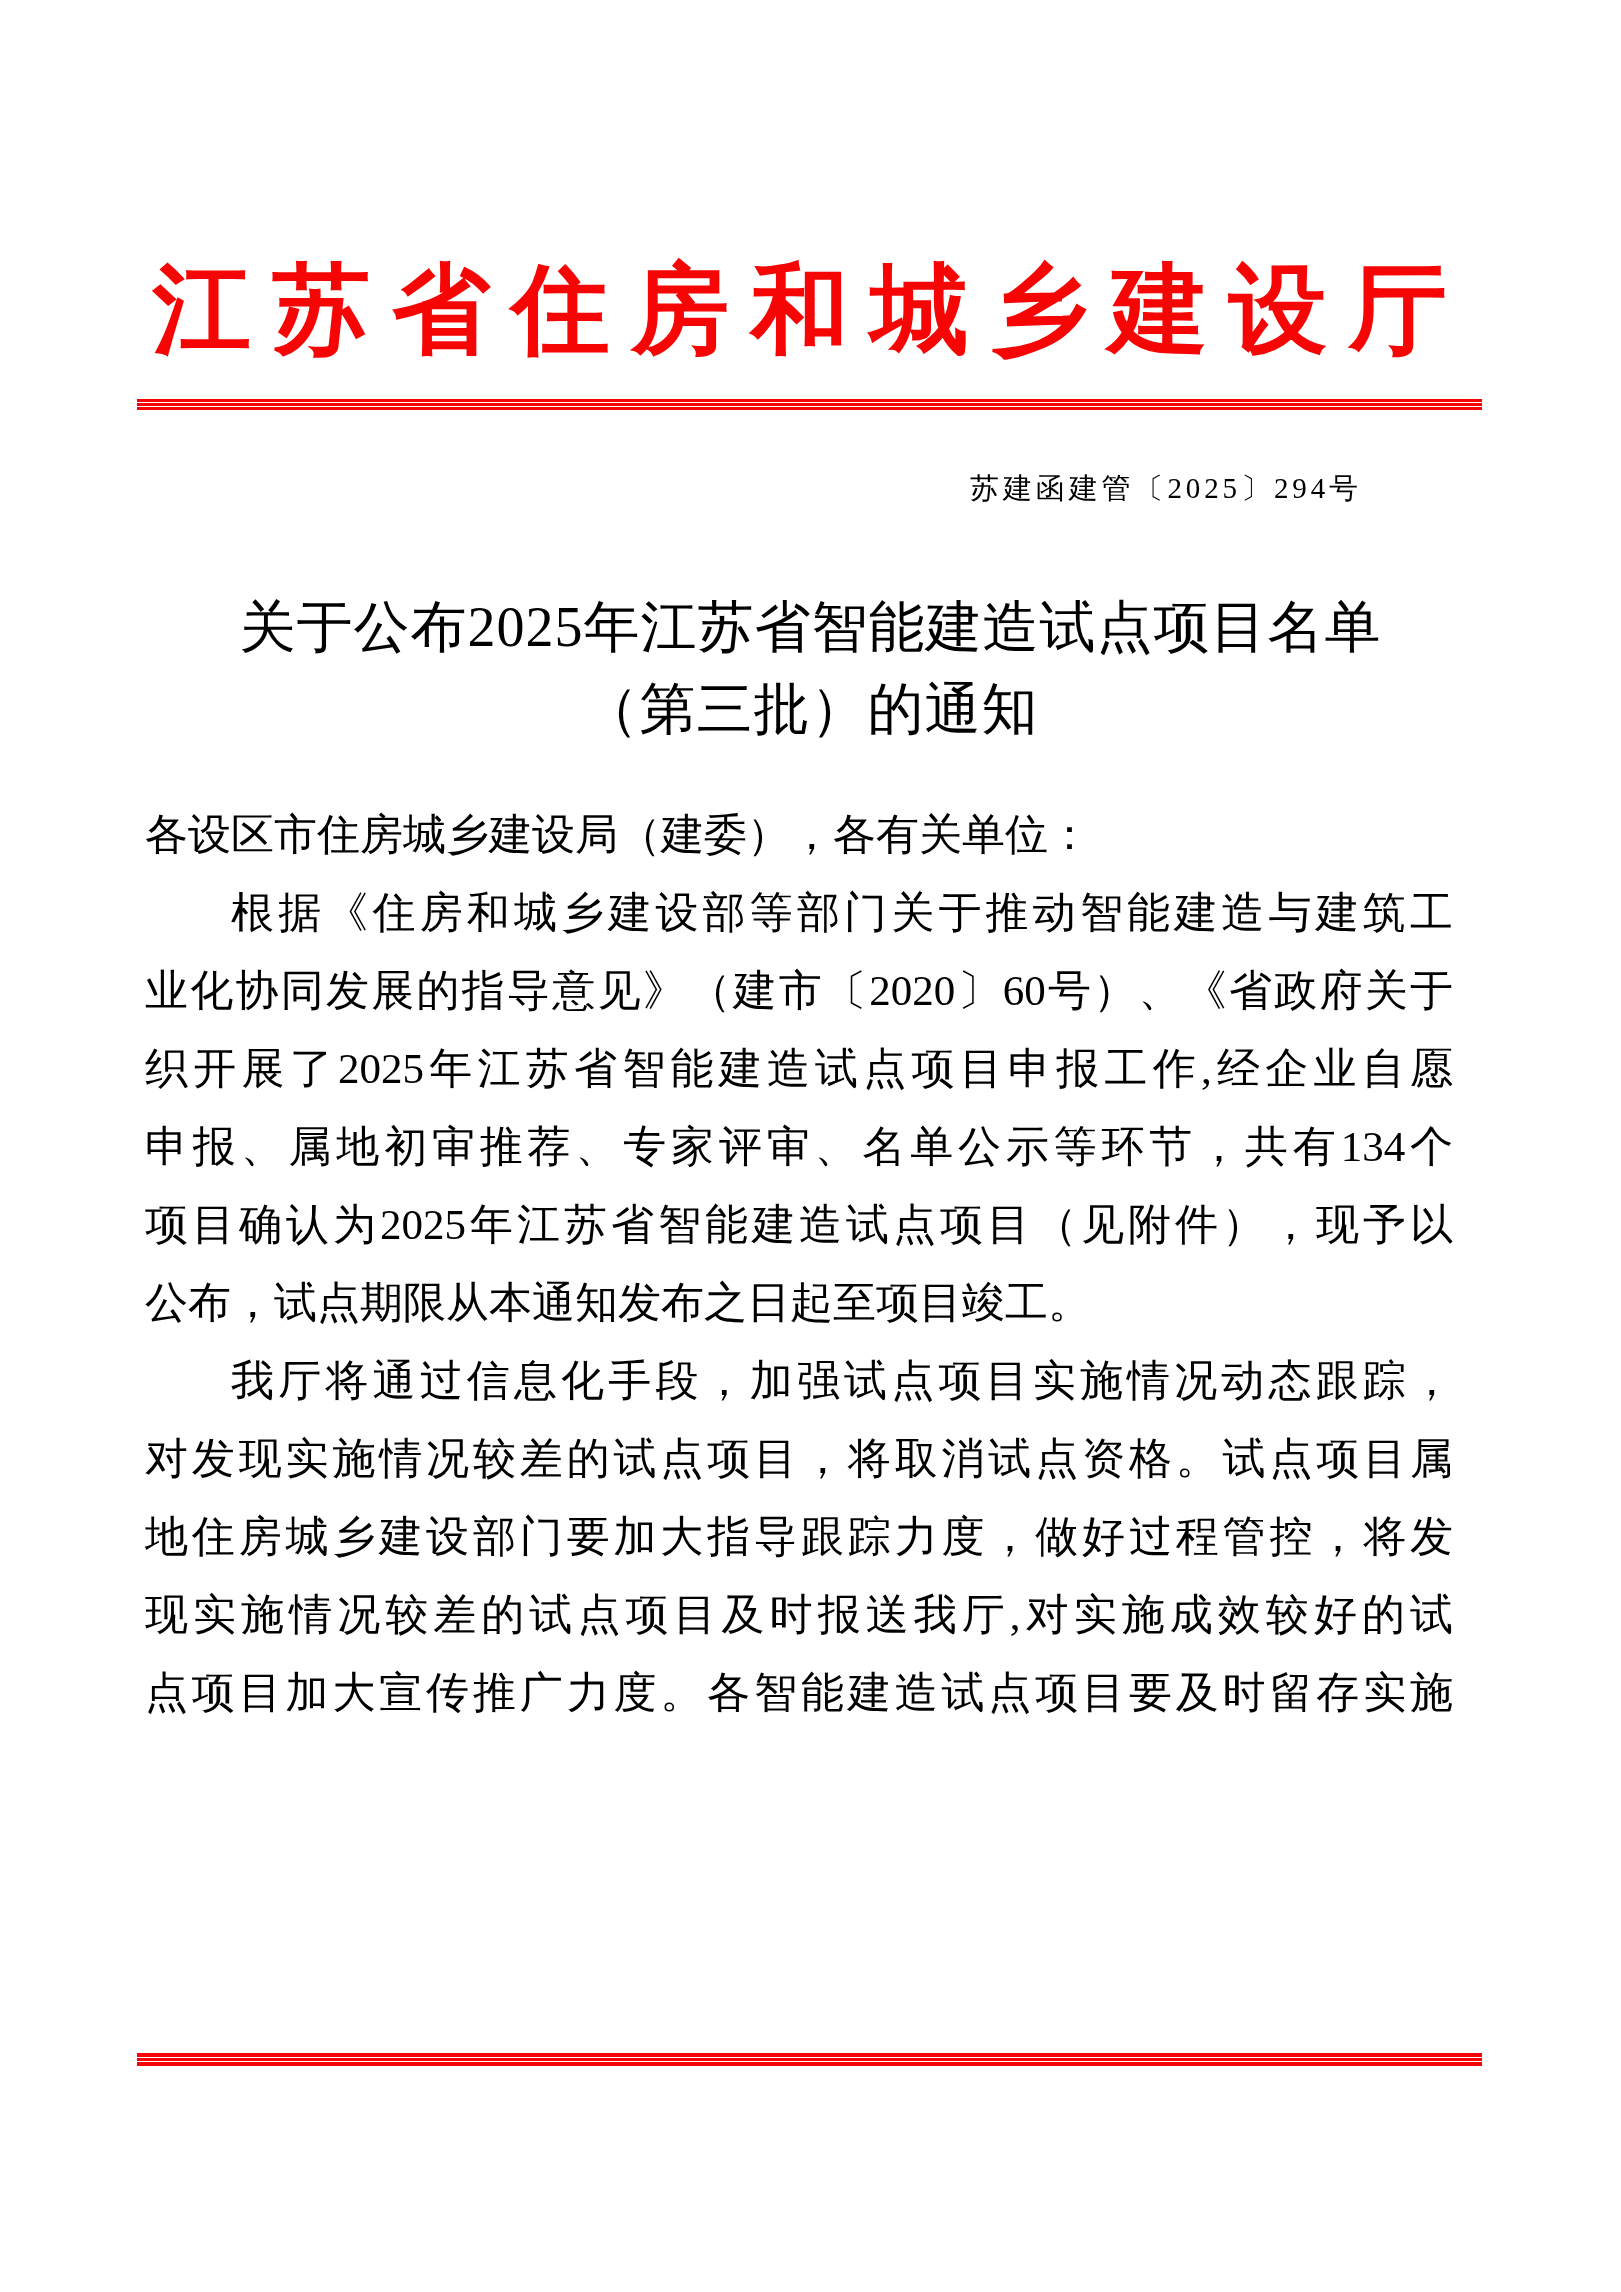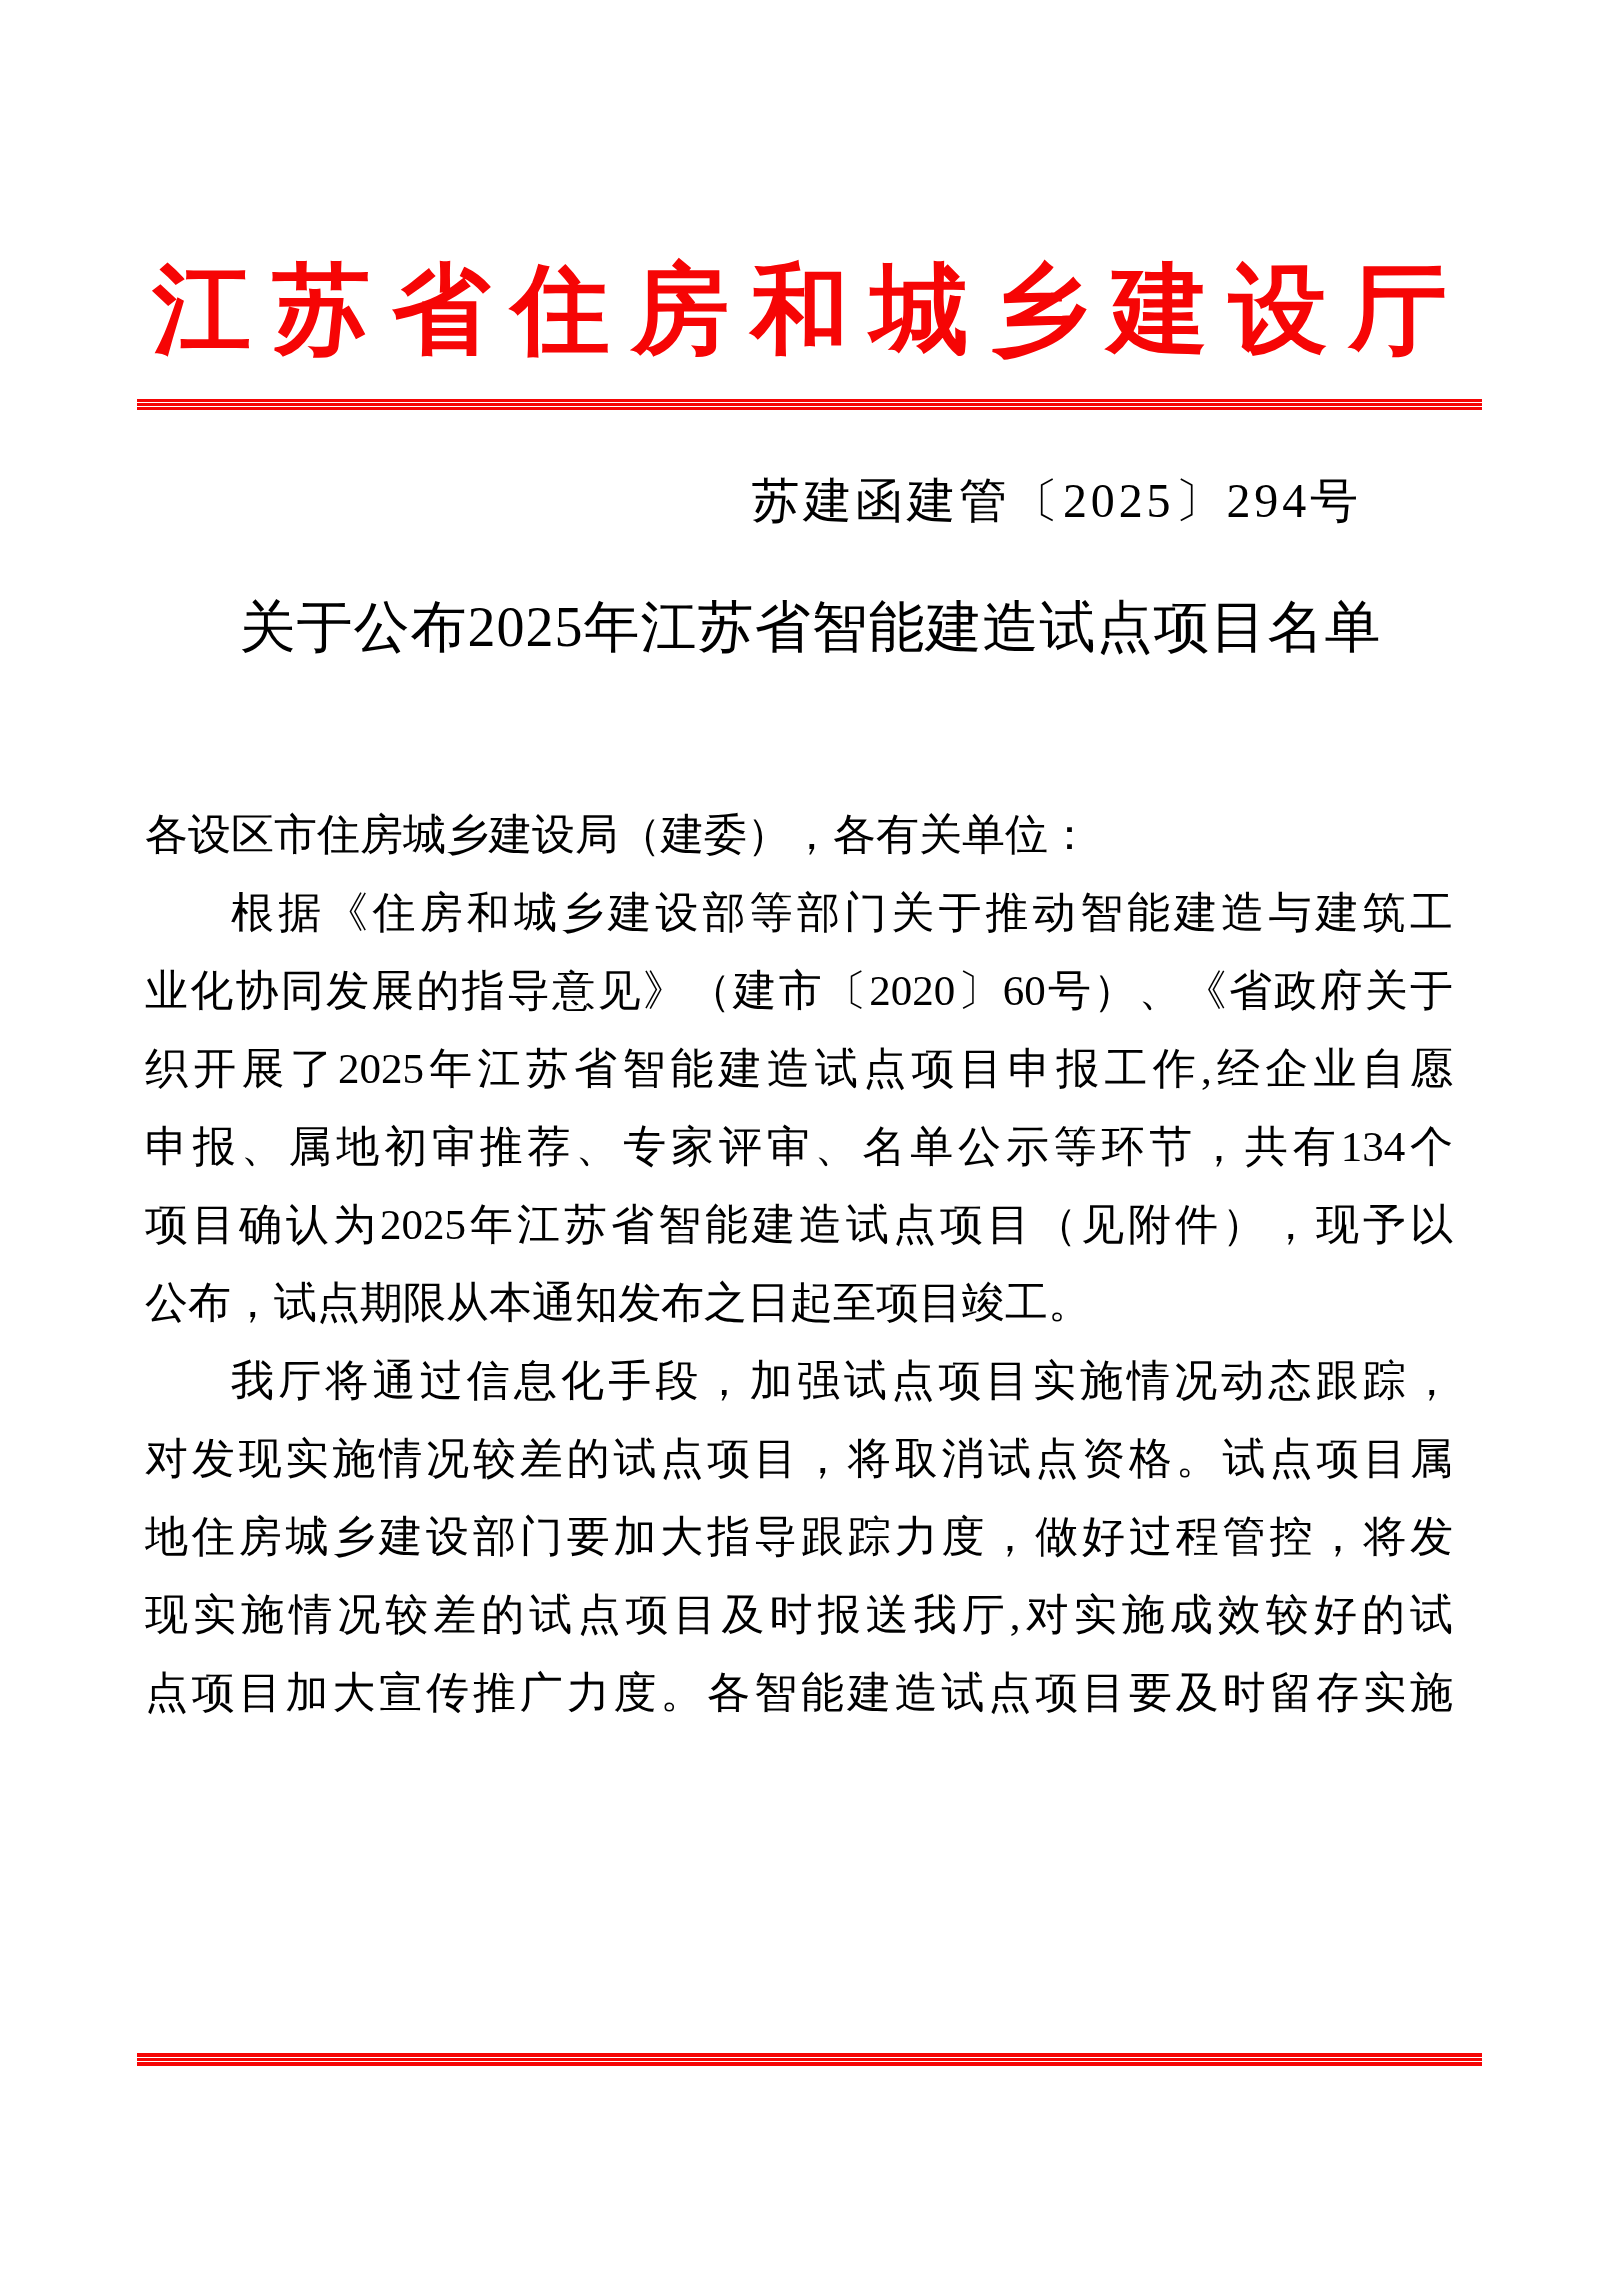--- a/index.html
+++ b/index.html
@@ -55,21 +55,21 @@
       #ffffff 7.8px, #ffffff 8.8px,
       #f60505 8.8px, #f60505 12.7px);
   }
   .doc-number {
     position: absolute;
     top: 469px;
     left: 142px;
     right: 169px;
     text-align: right;
     padding-right: 90px;
-    font-size: 48px;
+    font-size: 29px;
     letter-spacing: 3.9px;
     white-space: nowrap;
   }
   .doc-title {
     position: absolute;
     top: 586px;
     left: 0;
     width: 100%;
     text-align: center;
     font-size: 56px;
@@ -104,20 +104,21 @@
 <div class="page">
 
   <div class="agency-name">江苏省住房和城乡建设厅</div>
 
   <div class="red-rule top"></div>
 
   <div class="doc-number">苏建函建管〔2025〕294号</div>
 
   <div class="doc-title">
     <div>关于公布2025年江苏省智能建造试点项目名单</div>
+    <div>（第三批）的通知</div>
   </div>
 
   <div class="body-text">
     <div class="line">各设区市住房城乡建设局（建委），各有关单位：</div>
     <div class="line j indent">根据《住房和城乡建设部等部门关于推动智能建造与建筑工</div>
     <div class="line j">业化协同发展的指导意见》（建市〔2020〕60号）、《省政府关于</div>
     <div class="line j">织开展了2025年江苏省智能建造试点项目申报工作,经企业自愿</div>
     <div class="line j">申报、属地初审推荐、专家评审、名单公示等环节，共有134个</div>
     <div class="line j">项目确认为2025年江苏省智能建造试点项目（见附件），现予以</div>
     <div class="line">公布，试点期限从本通知发布之日起至项目竣工。</div>

